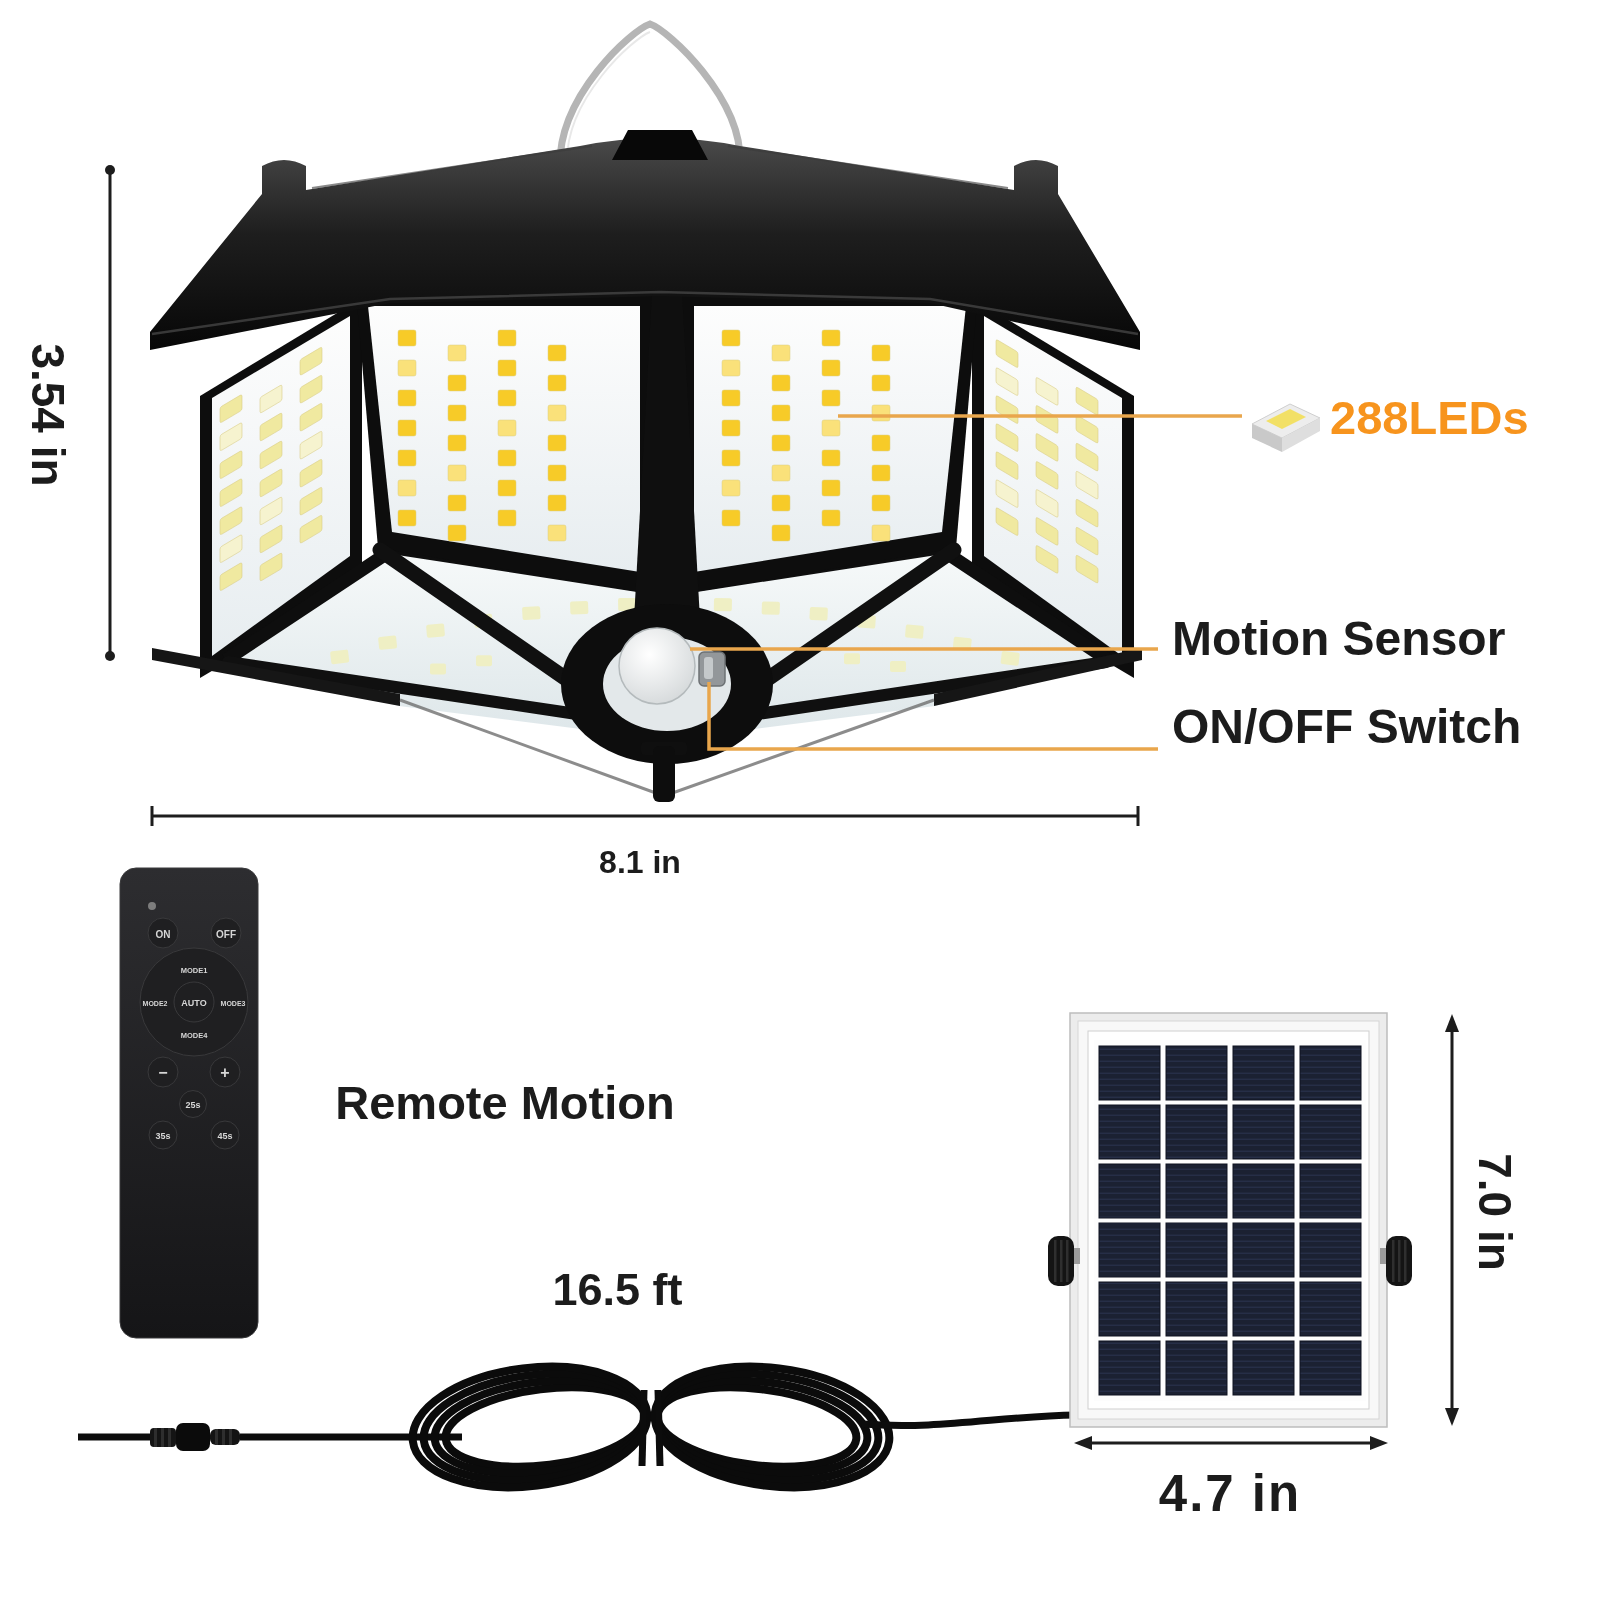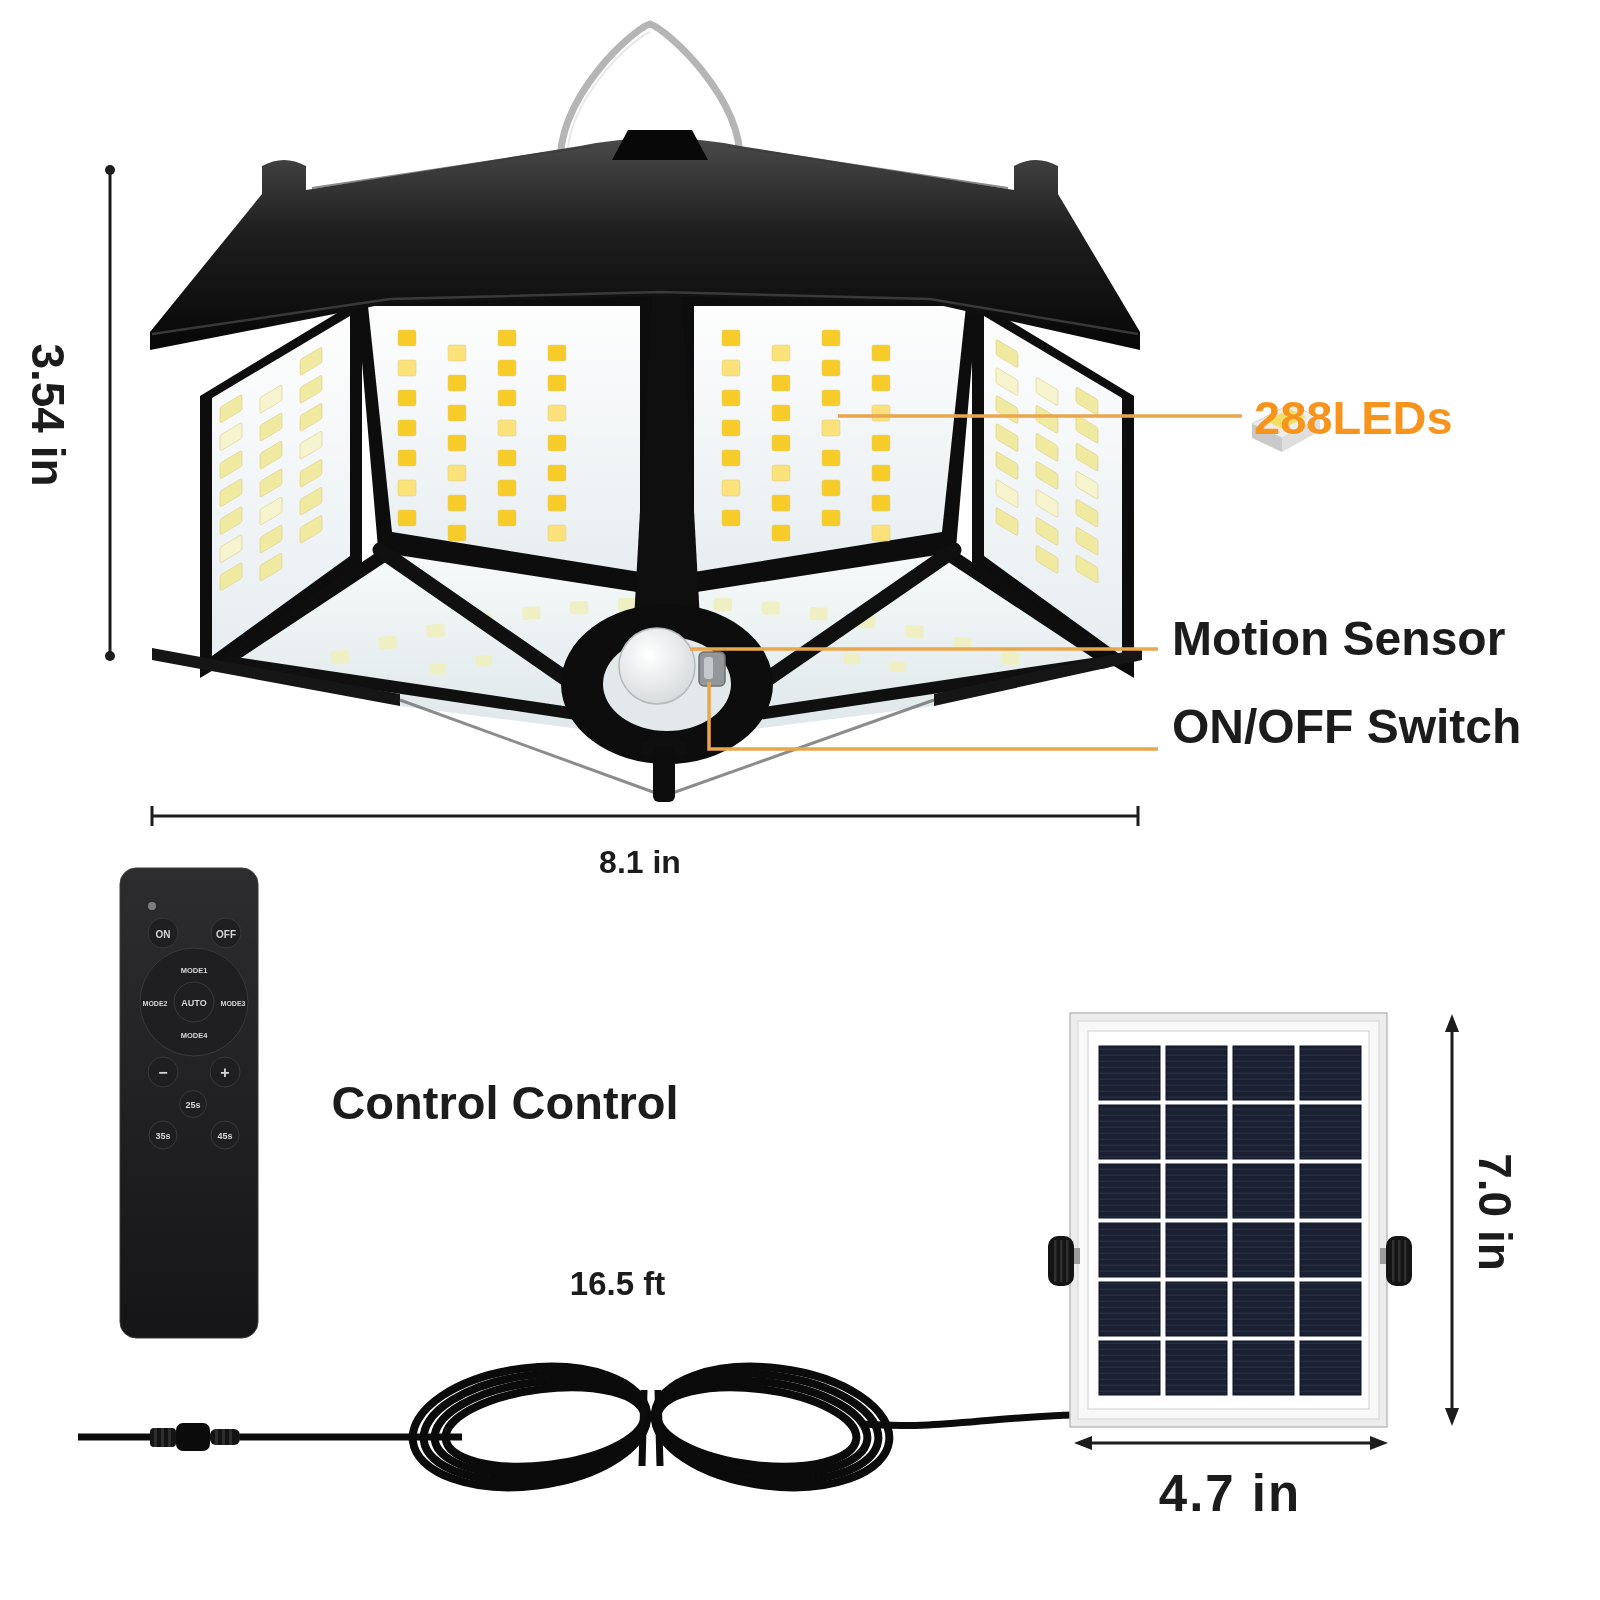--- a/index.html
+++ b/index.html
@@ -3,25 +3,25 @@
 <meta charset="utf-8">
 <style>
   html,body{margin:0;padding:0;background:#ffffff;}
   .canvas{position:relative;width:1600px;height:1600px;background:#fff;overflow:hidden;
           font-family:"Liberation Sans",sans-serif;}
   svg#scene{position:absolute;left:0;top:0;}
   .lbl{position:absolute;font-weight:700;color:#1c1c1c;line-height:1;white-space:nowrap;}
   .lbl.center{text-align:center;}
   #lbl-354{left:-57px;top:392px;width:210px;font-size:46px;transform:rotate(90deg);}
   #lbl-81{left:540px;top:846px;width:200px;font-size:32px;}
-  #lbl-leds{left:1254px;top:394px;font-size:47px;color:var(--accent,#F7941D);}
+  #lbl-leds{left:1330px;top:394px;font-size:47px;color:var(--accent,#F7941D);}
   #lbl-motion{left:1172px;top:615px;font-size:48px;}
   #lbl-onoff{left:1172px;top:703px;font-size:48px;}
   #lbl-remote{left:300px;top:1079px;width:410px;font-size:47px;}
-  #lbl-165{left:515px;top:1267px;width:205px;font-size:33px;}
+  #lbl-165{left:515px;top:1267px;width:205px;font-size:45px;}
   #lbl-70{left:1395px;top:1189px;width:200px;font-size:46px;transform:rotate(90deg);}
   #lbl-47{left:1127px;top:1468px;width:206px;font-size:51px;letter-spacing:2px;}
   .leader{fill:none;stroke:var(--leader,#E8A64C);stroke-width:3.5;}
   .dim{stroke:#1d1d1d;stroke-width:3;}
   .dimfill{fill:#1d1d1d;}
   .rbtxt{fill:#d6d6d6;font-family:"Liberation Sans",sans-serif;font-weight:700;}
 </style>
 </head>
 <body>
 
@@ -364,17 +364,17 @@
           <rect x="1404" y="1240" width="2.5" height="42" fill="#2f2f2f"></rect>
     </g>
   </g>
 </svg>
 
 <div id="lbl-354" class="lbl center">3.54 in</div>
 <div id="lbl-81" class="lbl center">8.1 in</div>
 <div id="lbl-leds" class="lbl">288LEDs</div>
 <div id="lbl-onoff" class="lbl">ON/OFF Switch</div>
 <div id="lbl-motion" class="lbl">Motion Sensor</div>
-<div id="lbl-remote" class="lbl center">Control Control</div>
+<div id="lbl-remote" class="lbl center">Remote Motion</div>
 <div id="lbl-165" class="lbl center">16.5 ft</div>
 <div id="lbl-70" class="lbl center">7.0 in</div>
 <div id="lbl-47" class="lbl center">4.7 in</div>
 </div>
 
 </body></html>

